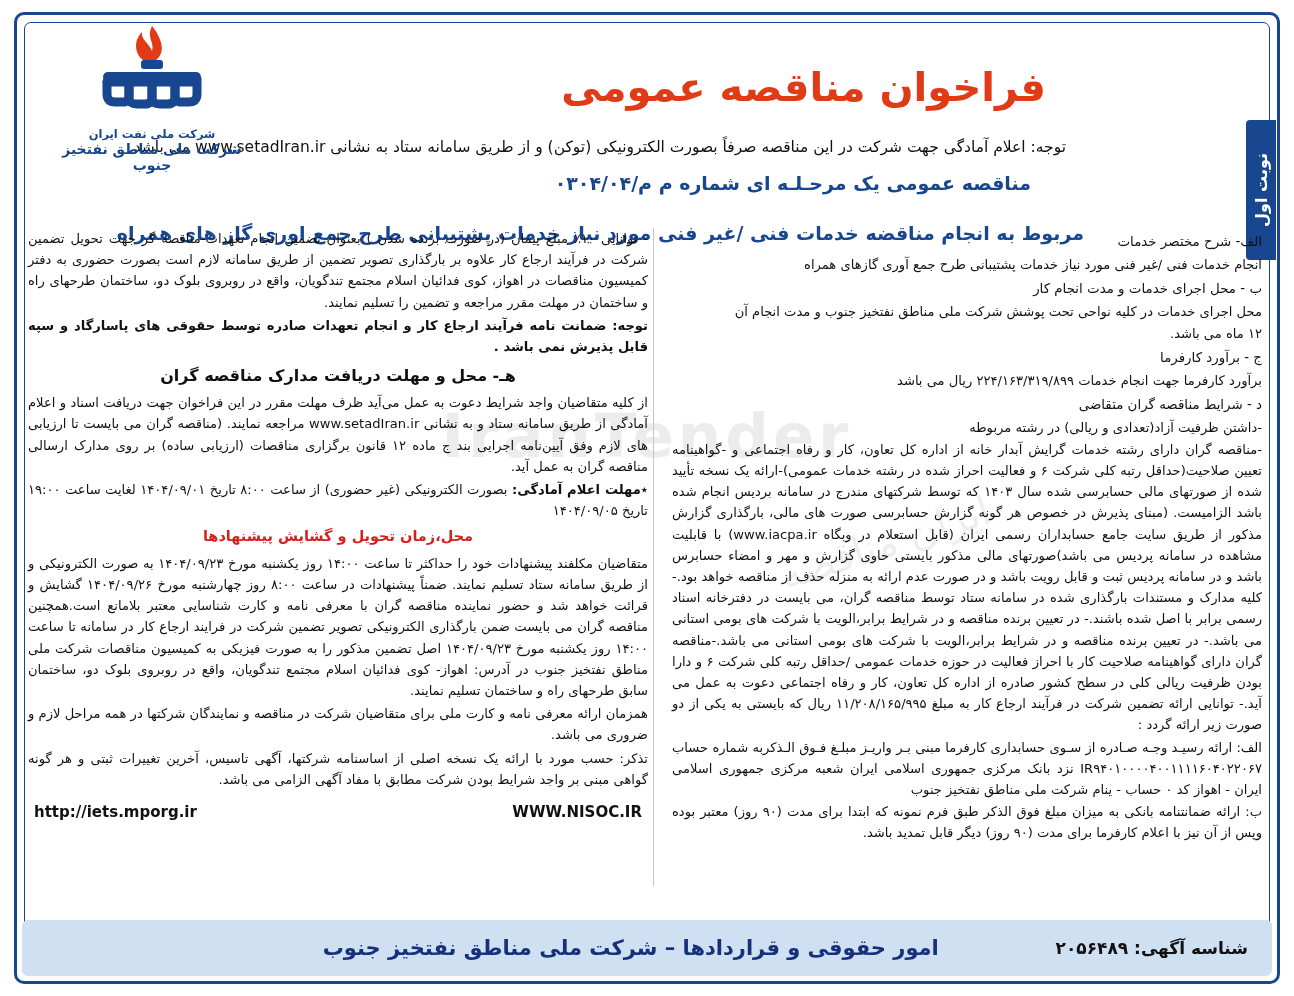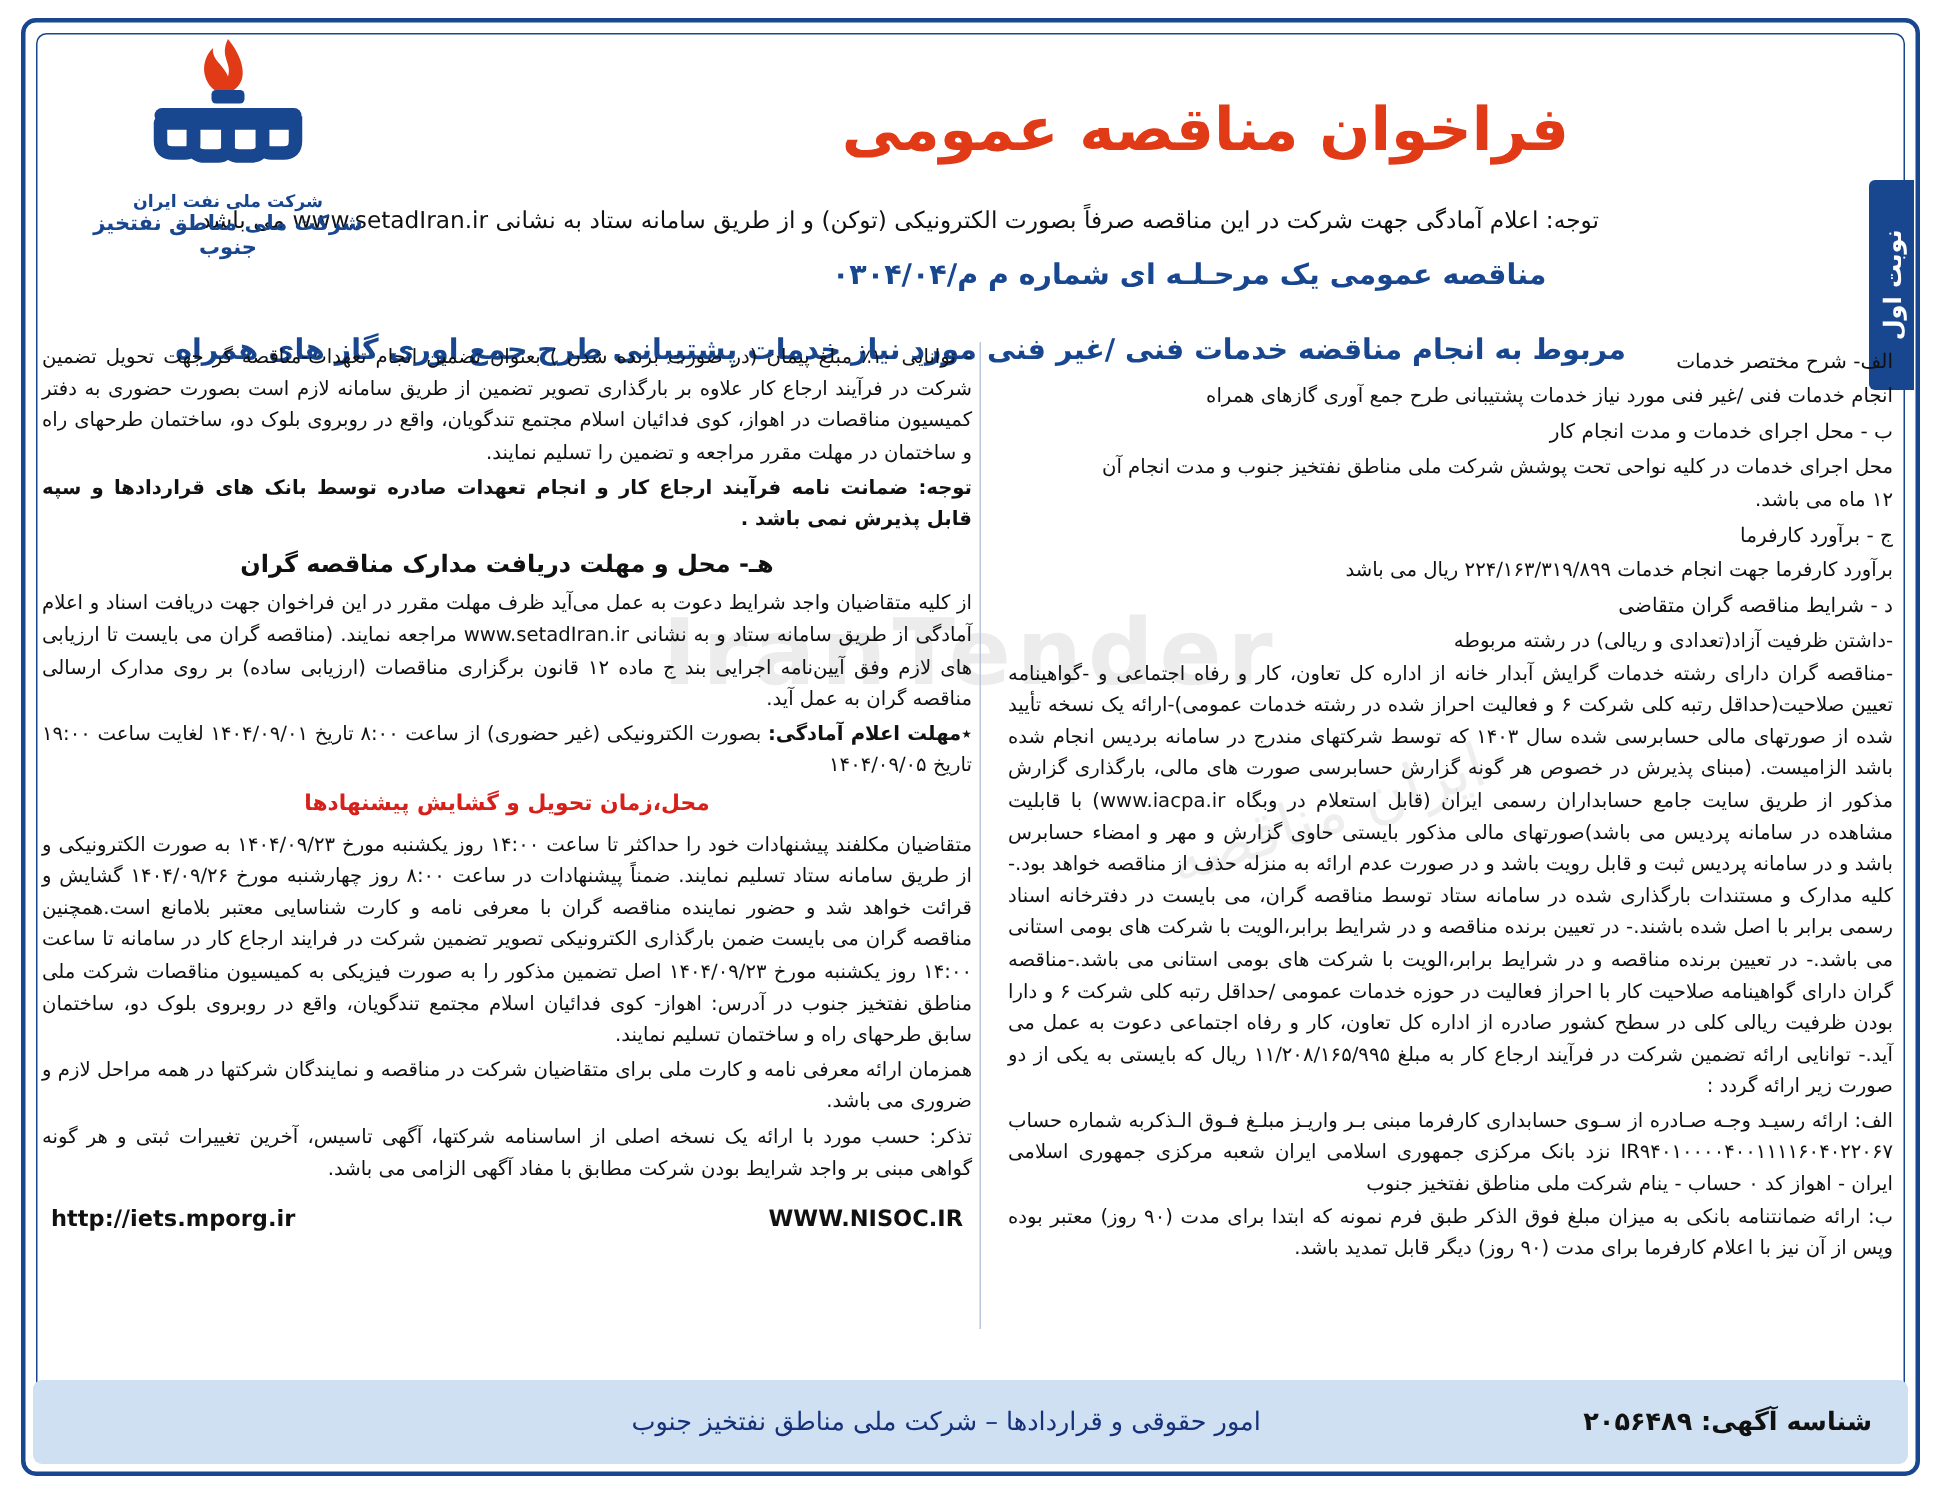--- a/index.html
+++ b/index.html
@@ -136,21 +136,21 @@
     position:absolute;
     left:22px;right:22px;bottom:20px;
     height:56px;
     background:#cfe0f3;
     border-radius:6px;
     display:flex;align-items:center;justify-content:space-between;
     padding:0 24px;
     box-sizing:border-box;
   }
   .footer-title{
-    font-size:17px;font-weight:normal;color:#16317a;
+    font-size:21px;font-weight:bold;color:#16317a;
     flex:1;text-align:center;
   }
   .footer-code{
     font-size:17px;font-weight:bold;color:#111;
     direction:rtl;
   }
   .footer-spacer{width:160px;}
 
   
   .watermark{
@@ -226,21 +226,21 @@
       <p>برآورد کارفرما جهت انجام خدمات    ۲۲۴/۱۶۳/۳۱۹/۸۹۹  ریال  می باشد</p>
       <p class="sec-title">د - شرایط مناقصه گران متقاضی</p>
       <p>-داشتن ظرفیت آزاد(تعدادی و ریالی) در رشته مربوطه</p>
       <p>-مناقصه گران دارای رشته خدمات گرایش آبدار خانه از اداره کل تعاون، کار و رفاه اجتماعی و -گواهینامه تعیین صلاحیت(حداقل رتبه کلی شرکت ۶ و فعالیت احراز شده در رشته خدمات عمومی)-ارائه یک نسخه تأیید شده از صورتهای مالی حسابرسی شده  سال  ۱۴۰۳  که توسط شرکتهای مندرج در سامانه بردیس انجام شده باشد الزامیست. (مبنای پذیرش در خصوص هر گونه گزارش حسابرسی صورت های مالی، بارگذاری گزارش مذکور از طریق سایت جامع حسابداران رسمی ایران (قابل استعلام در وبگاه www.iacpa.ir) با قابلیت مشاهده در سامانه پردیس می باشد)صورتهای مالی مذکور بایستی حاوی گزارش و مهر و امضاء حسابرس باشد و در سامانه پردیس ثبت و قابل رویت باشد و در صورت عدم ارائه به منزله حذف از مناقصه خواهد بود.-کلیه مدارک و مستندات بارگذاری شده در سامانه ستاد توسط مناقصه گران، می بایست در دفترخانه اسناد رسمی برابر با اصل شده باشند.- در تعیین برنده مناقصه و در شرایط برابر،الویت با شرکت های بومی استانی می باشد.- در تعیین برنده مناقصه و در شرایط برابر،الویت با شرکت های بومی استانی می باشد.-مناقصه گران دارای گواهینامه صلاحیت کار با احراز فعالیت در حوزه خدمات عمومی /حداقل رتبه کلی شرکت ۶ و دارا بودن ظرفیت ریالی کلی در سطح کشور صادره از اداره کل تعاون، کار و رفاه اجتماعی دعوت به عمل می آید.- توانایی ارائه تضمین شرکت در فرآیند ارجاع کار به مبلغ ۱۱/۲۰۸/۱۶۵/۹۹۵ ریال که بایستی به یکی از دو صورت زیر ارائه گردد :</p>
       <p>الف: ارائه رسیـد وجـه صـادره از سـوی حسابداری کارفرما مبنی بـر واریـز مبلـغ فـوق الـذکربه شماره حساب IR۹۴۰۱۰۰۰۰۴۰۰۱۱۱۱۶۰۴۰۲۲۰۶۷ نزد بانک مرکزی جمهوری اسلامی ایران شعبه مرکزی جمهوری اسلامی ایران - اهواز کد ۰ حساب - ینام  شرکت ملی مناطق نفتخیز جنوب</p>
       <p>ب: ارائه ضمانتنامه بانکی به میزان مبلغ فوق الذکر طبق فرم نمونه که ابتدا برای مدت (۹۰ روز) معتبر بوده وپس از آن نیز با اعلام کارفرما برای مدت (۹۰ روز) دیگر قابل تمدید باشد.</p>
     </div>
 
     <div class="col col-left">
       <p>- توانایی ۱۰٪ مبلغ پیمان (در صورت برنده شدن ) بعنوان تضمین انجام تعهدات-مناقصه گر جهت تحویل تضمین شرکت در فرآیند ارجاع کار علاوه بر بارگذاری تصویر تضمین از طریق سامانه لازم است بصورت حضوری به دفتر کمیسیون مناقصات در اهواز، کوی فدائیان اسلام مجتمع تندگویان، واقع در روبروی بلوک دو، ساختمان طرحهای راه و ساختمان در مهلت مقرر مراجعه و تضمین را تسلیم نمایند.</p>
-      <p class="b">توجه: ضمانت نامه فرآیند ارجاع کار و انجام تعهدات صادره توسط بانک های قراردادها و سپه قابل پذیرش نمی باشد .</p>
+      <p class="b">توجه: ضمانت نامه فرآیند ارجاع کار و انجام تعهدات صادره توسط حقوقی های پاسارگاد و سپه قابل پذیرش نمی باشد .</p>
       <p class="subhead-center">هـ- محل و مهلت دریافت مدارک مناقصه گران</p>
       <p>از کلیه متقاضیان واجد شرایط دعوت به عمل می‌آید ظرف مهلت مقرر در این فراخوان جهت دریافت اسناد و اعلام آمادگی از طریق سامانه ستاد و به نشانی www.setadIran.ir مراجعه نمایند. (مناقصه گران می بایست تا ارزیابی های لازم وفق آیین‌نامه اجرایی بند ج ماده ۱۲ قانون برگزاری مناقصات (ارزیابی ساده) بر روی مدارک ارسالی مناقصه گران به عمل آید.</p>
       <p>
         <span class="b">٭مهلت اعلام آمادگی:</span>
         <span>بصورت الکترونیکی (غیر حضوری) از ساعت ۸:۰۰ تاریخ ۱۴۰۴/۰۹/۰۱ لغایت  ساعت  ۱۹:۰۰  تاریخ  ۱۴۰۴/۰۹/۰۵</span>
       </p>
       <p class="red-center">محل،زمان تحویل و گشایش پیشنهادها</p>
       <p>متقاضیان مکلفند پیشنهادات خود را حداکثر تا ساعت ۱۴:۰۰ روز  یکشنبه مورخ ۱۴۰۴/۰۹/۲۳ به صورت الکترونیکی و از طریق سامانه ستاد تسلیم نمایند. ضمناً پیشنهادات در ساعت ۸:۰۰ روز چهارشنبه مورخ ۱۴۰۴/۰۹/۲۶ گشایش و قرائت خواهد شد و حضور نماینده مناقصه گران با معرفی نامه و کارت شناسایی معتبر بلامانع است.همچنین مناقصه گران می بایست ضمن بارگذاری الکترونیکی تصویر تضمین شرکت در فرایند ارجاع کار در سامانه تا ساعت ۱۴:۰۰ روز  یکشنبه مورخ ۱۴۰۴/۰۹/۲۳ اصل تضمین مذکور را به صورت فیزیکی به کمیسیون مناقصات شرکت ملی مناطق نفتخیز جنوب در آدرس: اهواز- کوی فدائیان اسلام مجتمع تندگویان، واقع در روبروی بلوک دو، ساختمان سابق طرحهای راه و ساختمان تسلیم نمایند.</p>
       <p>همزمان ارائه معرفی نامه و کارت ملی برای متقاضیان شرکت در مناقصه و نمایندگان شرکتها در همه مراحل لازم و ضروری می باشد.</p>
       <p>تذکر: حسب مورد با ارائه یک نسخه اصلی از اساسنامه شرکتها، آگهی تاسیس، آخرین تغییرات ثبتی و هر گونه گواهی مبنی بر واجد شرایط بودن شرکت مطابق با مفاد آگهی الزامی می باشد.</p>

